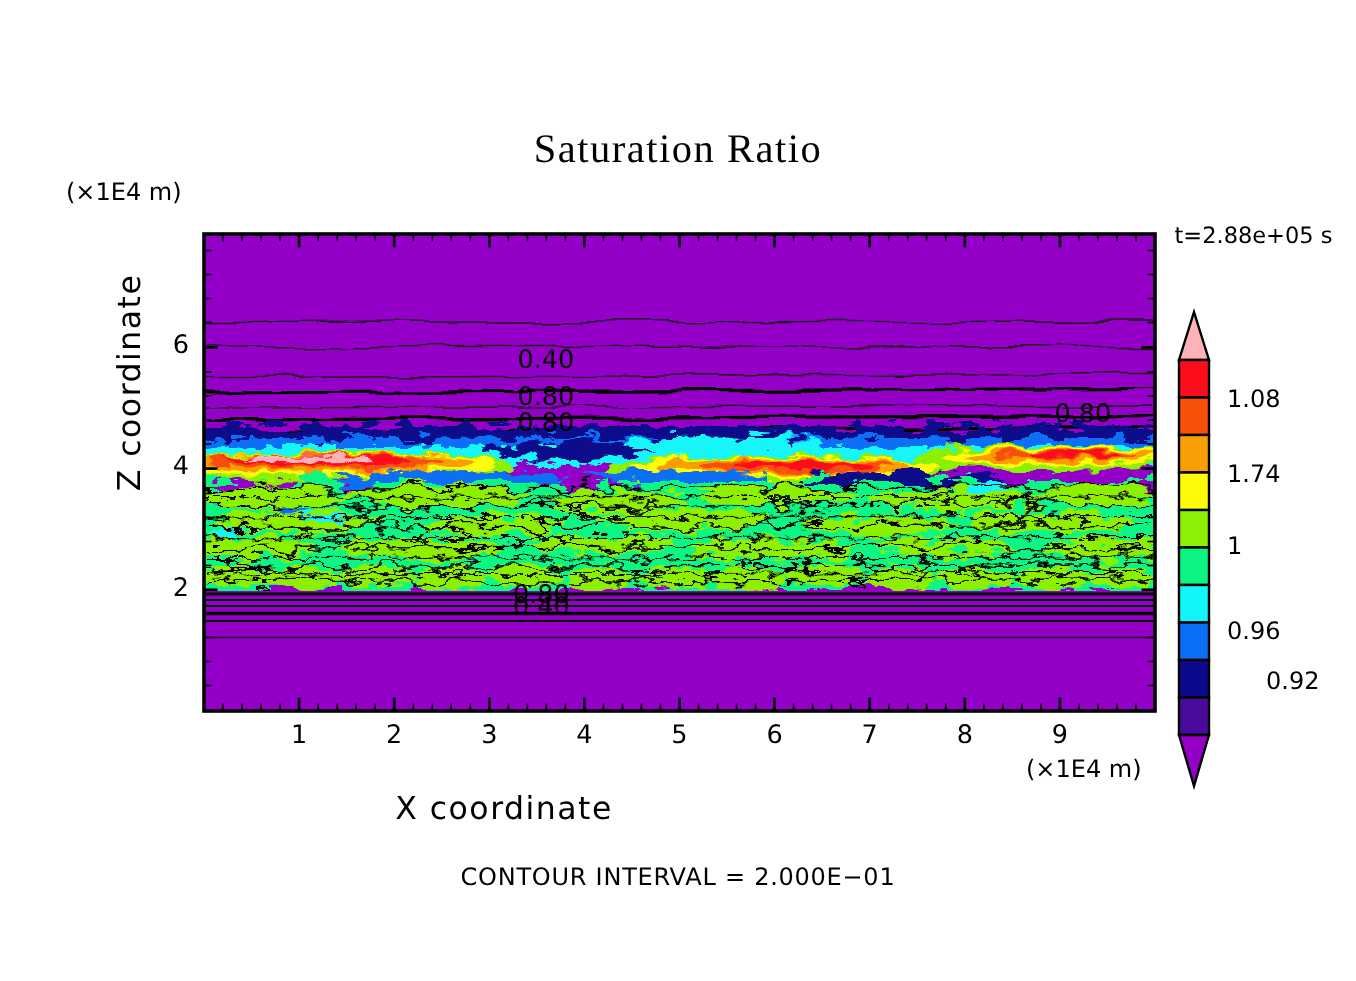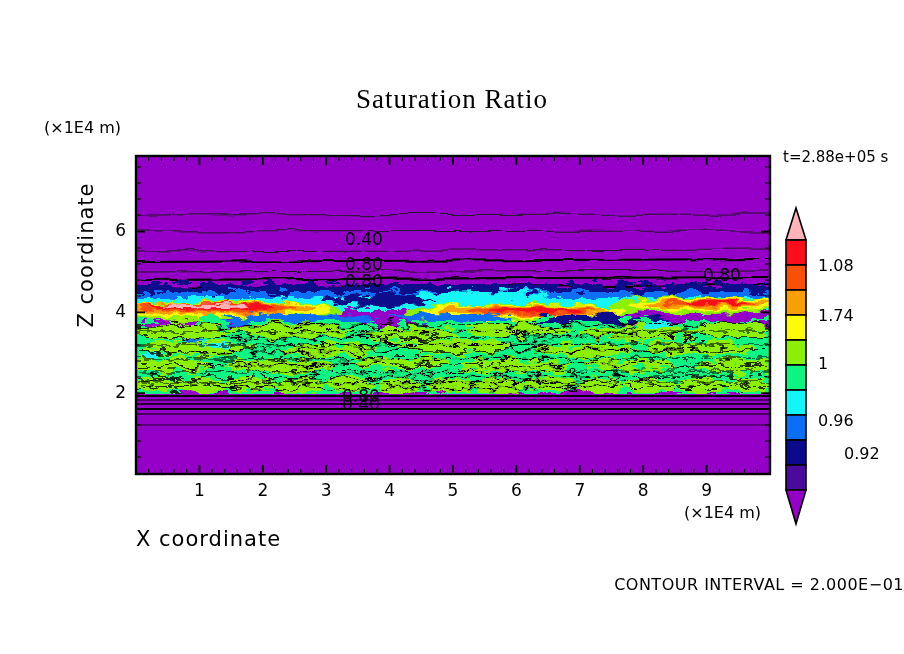--- a/index.html
+++ b/index.html
@@ -7,23 +7,23 @@
        font-family:"DejaVu Sans",sans-serif;color:#000;}
   .abs{position:absolute;}
   #title{left:0;top:84px;width:904px;text-align:center;font-size:27px;
          letter-spacing:1px;font-weight:400;font-family:Liberation Serif, serif;}
   #unit-top{left:44px;top:118px;font-size:16px;letter-spacing:0px;}
   #time-label{left:783px;top:148px;font-size:15px;}
   #ylabel{left:-4px;top:0px;width:290px;text-align:center;
           transform:rotate(-90deg);transform-origin:left top;
           font-size:21px;letter-spacing:1px;}
   #ylabel-wrap{left:78px;top:400px;width:0;height:0;}
-  #xlabel{left:136px;top:527px;width:400px;font-size:21px;letter-spacing:1px;}
+  #xlabel{left:136px;top:527px;width:400px;text-align:center;font-size:21px;letter-spacing:1px;}
   #unit-bottom{left:684px;top:503px;font-size:16px;}
-  #contour-interval{left:0;top:575px;width:904px;text-align:right;font-size:16px;letter-spacing:0.5px;}
+  #contour-interval{left:0;top:575px;width:904px;text-align:center;font-size:16px;letter-spacing:0.5px;}
   .tick-lbl{font-size:17px;text-align:center;}
   .cb-lbl{font-size:16px;}
   svg{display:block;}
 </style>
 </head>
 <body>
 
 <div class="abs" id="title">Saturation Ratio</div>
 
 <div class="abs" id="unit-top">(×1E4 m)</div>

